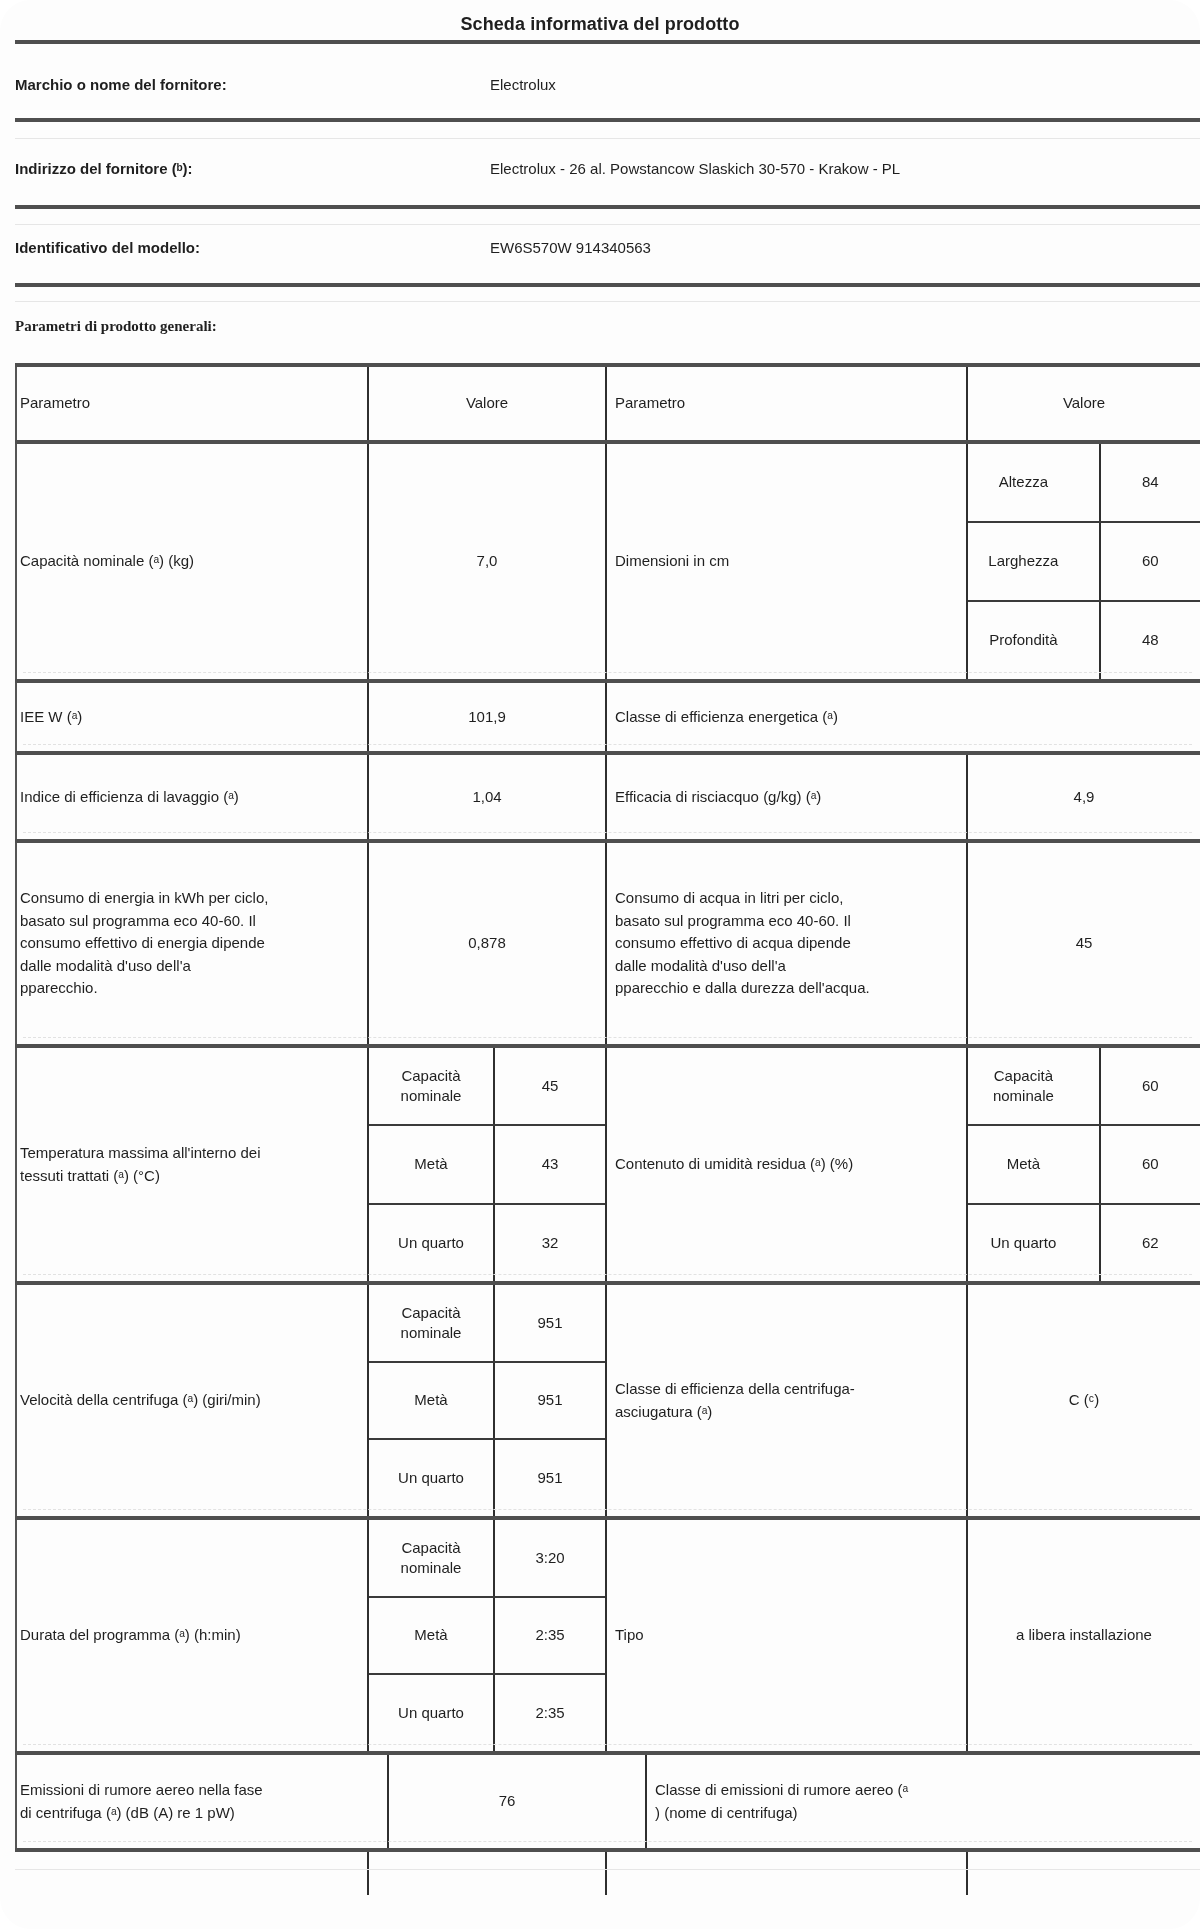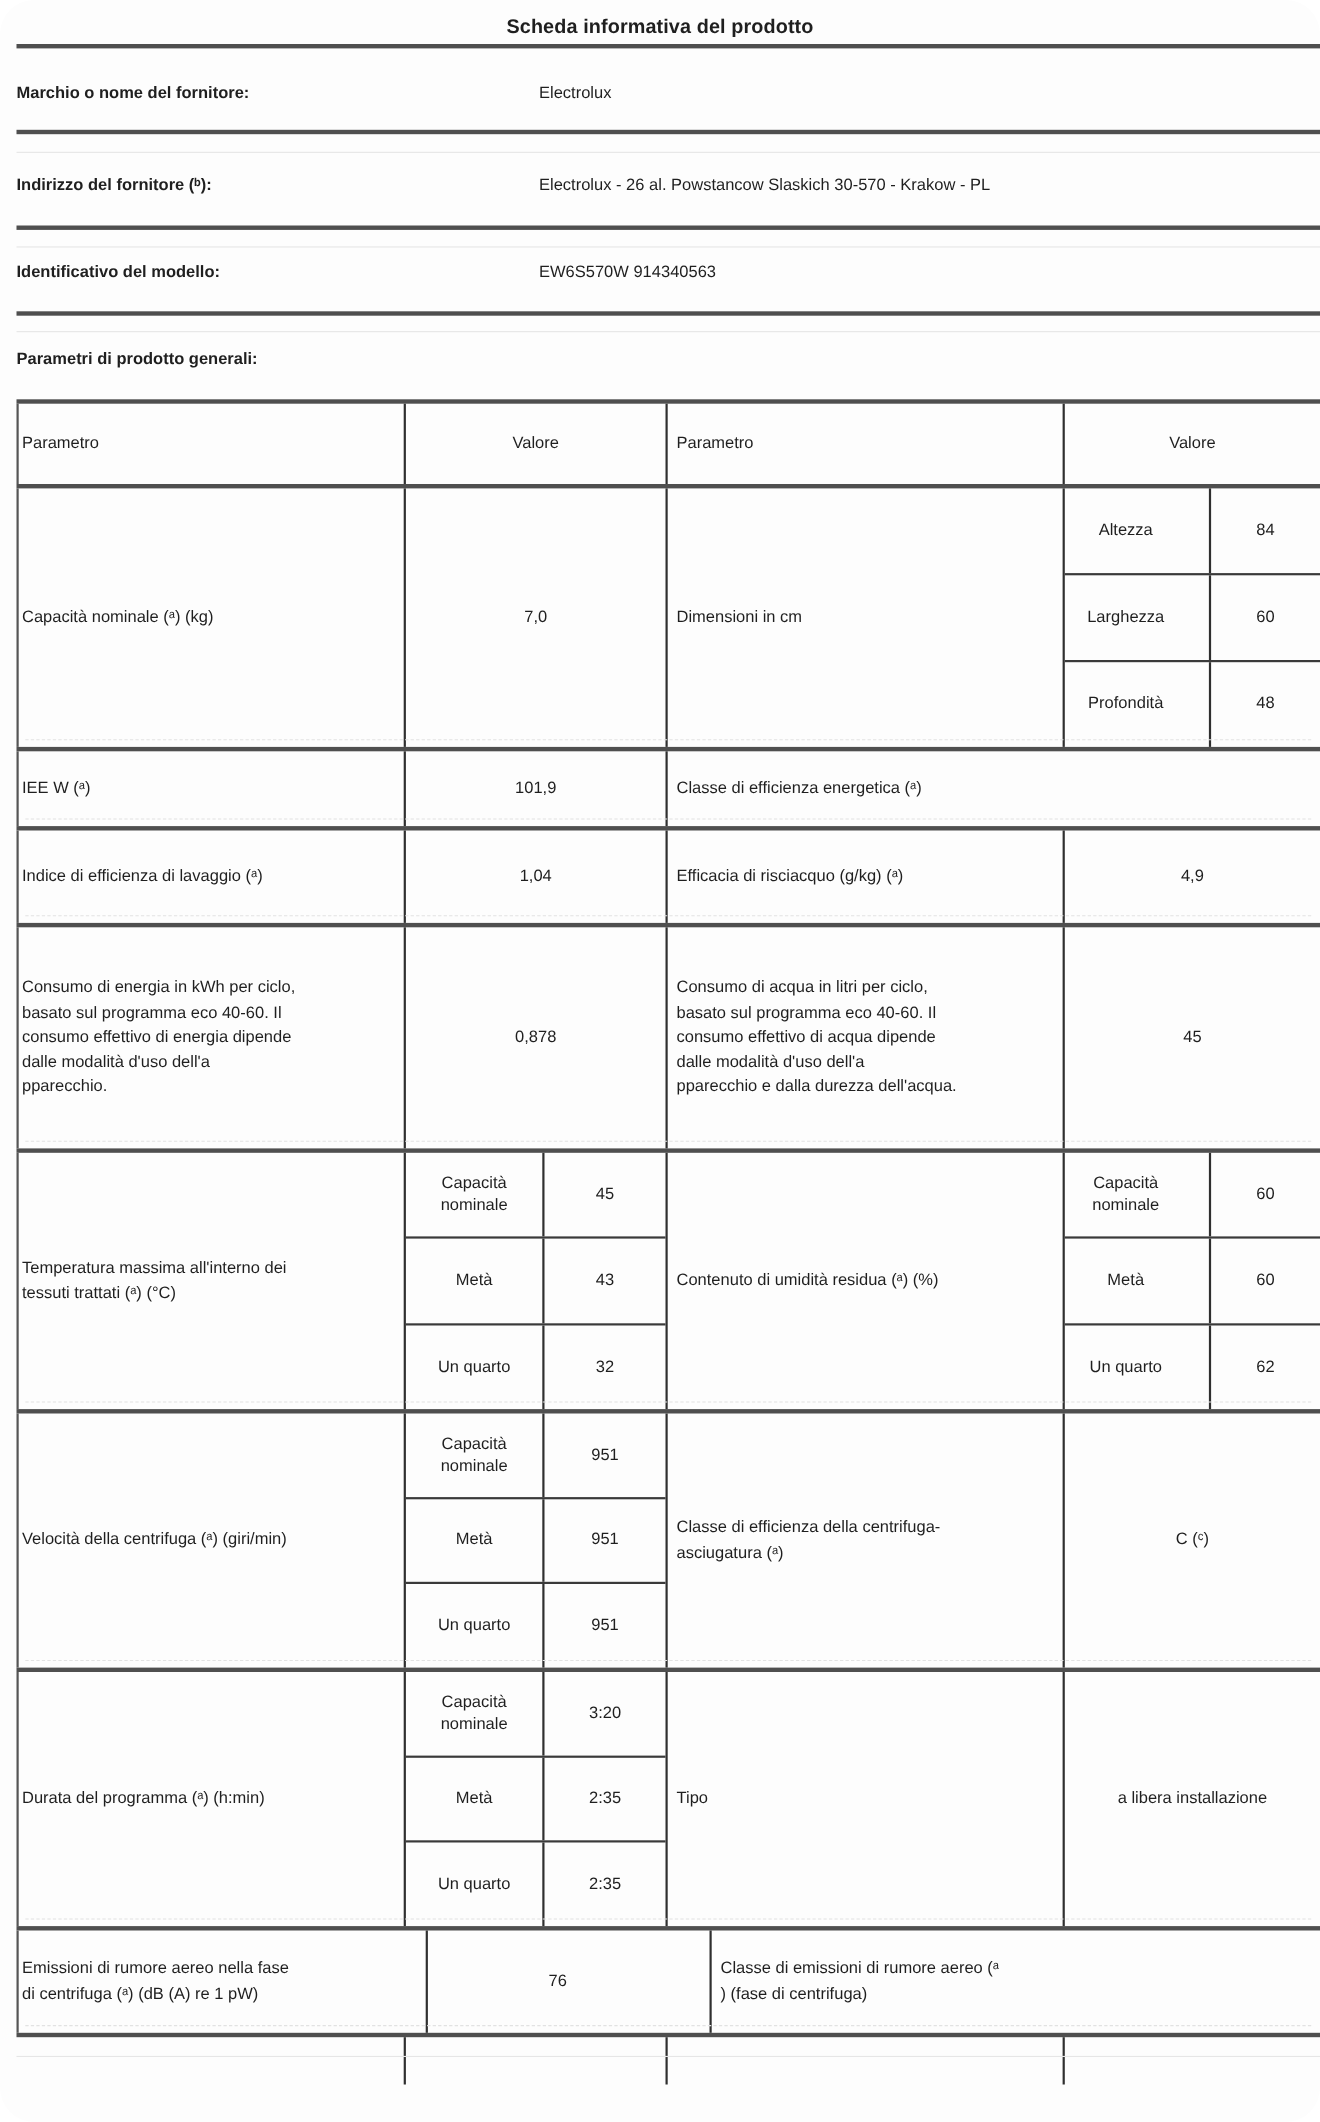--- a/index.html
+++ b/index.html
@@ -16,21 +16,21 @@
   .abs{position:absolute;}
   #doc-title{
     top:14px;left:0;width:100%;
     text-align:center;font-size:18px;font-weight:bold;
     letter-spacing:.1px;
   }
   .hrule-abs{left:15px;right:0;height:4px;background:#4f4f4f;}
   .lightline{left:15px;right:0;height:1px;background:#e6e6e6;}
   .info-label{left:15px;font-weight:bold;}
   .info-value{left:490px;}
-  #section-title{left:15px;top:318px;font-weight:bold;}
+  #section-title{left:15px;top:318px;font-weight:bold;font-family:Liberation Serif, serif;}
 
   
   #fiche-table{
     position:absolute;top:363px;left:15px;width:1185px;
     display:flex;flex-direction:column;
     box-sizing:border-box;
   }
   .hrule{height:4px;background:#4f4f4f;flex:none;}
   .trow{display:flex;flex:none;position:relative;}
   .trow::after{
@@ -241,21 +241,21 @@
       <div class="cell c3">Tipo</div>
       <div class="cell c4 val">a libera installazione</div>
     </div>
     <div class="hrule"></div>
 
     <div class="trow" style="height:93px;gap:20px;">
       <div class="cell c1 prelabel">Emissioni di rumore aereo nella fase
 di centrifuga (ᵃ) (dB (A) re 1 pW)</div>
       <div class="cell c2 val">76</div>
       <div class="cell c3 prelabel">Classe di emissioni di rumore aereo (ᵃ
-) (fase di centrifuga)</div>
+) (nome di centrifuga)</div>
     </div>
     <div class="hrule"></div>
   </div>
 
   <div class="abs vstub" style="left:367px;"></div>
   <div class="abs vstub" style="left:605px;"></div>
   <div class="abs vstub" style="left:966px;"></div>
   <div class="abs lightline" style="top:1869px;"></div>
 
 </div>

